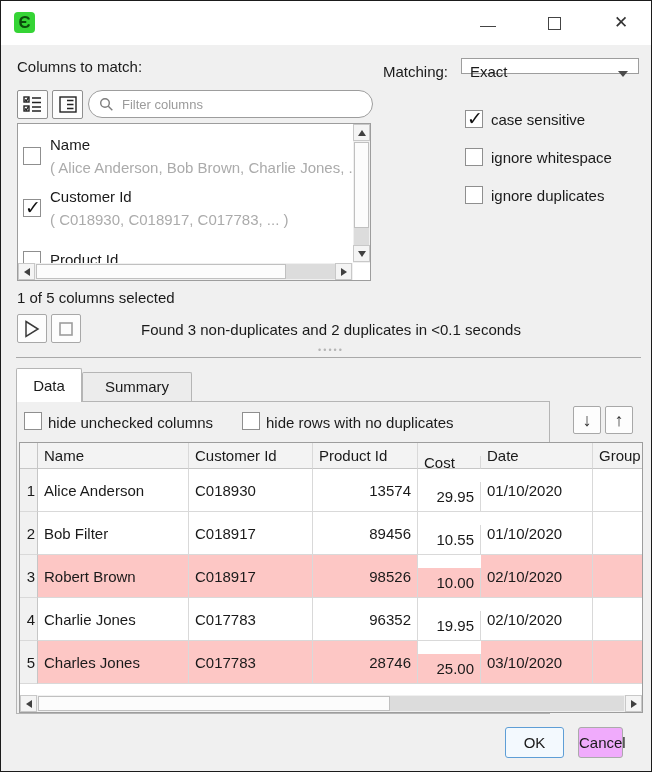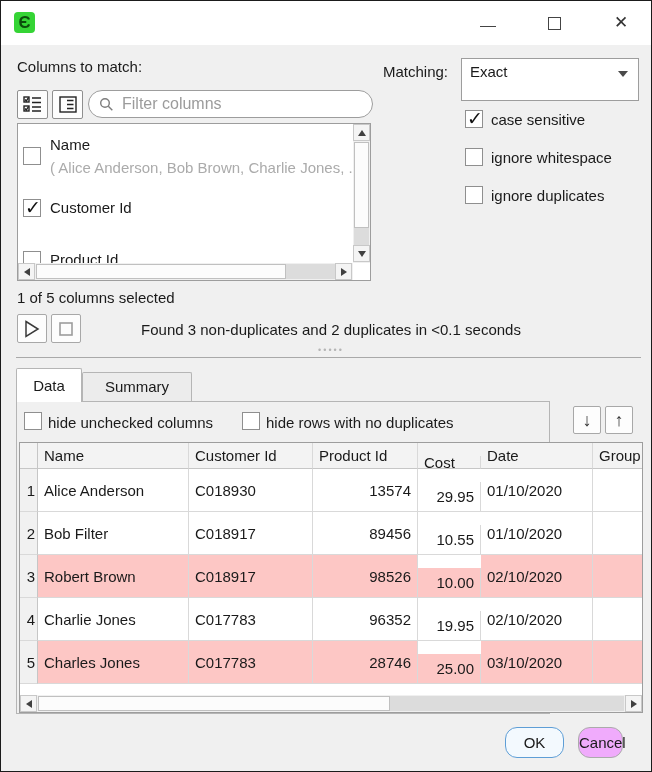--- a/index.html
+++ b/index.html
@@ -18,28 +18,28 @@
   .cap-btn{position:absolute;top:0;height:44px;width:40px;text-align:center;color:#333;}
   .min-glyph{position:absolute;left:8px;top:25px;width:16px;height:0;border-top:1px solid #444;}
   .max-glyph{position:absolute;left:9px;top:16px;width:13px;height:13px;border:1px solid #444;}
   .close-glyph{position:absolute;left:6px;top:12px;font-size:17px;color:#333;line-height:20px;}
   
   .label{position:absolute;white-space:nowrap;}
   .tool-btn{position:absolute;width:31px;height:29px;background:#fdfdfd;border:1px solid #8f8f8f;
             border-radius:2px;display:flex;align-items:center;justify-content:center;}
   .checkbox{position:absolute;width:18px;height:18px;background:#fff;border:1px solid #8f8f8f;}
   .checkbox .tick{position:absolute;left:1px;top:-4px;font-size:19px;font-weight:bold;color:#111;}
-  .combo{position:absolute;left:460px;top:57px;width:178px;height:43px;background:#fff;
+  .combo{position:absolute;left:460px;top:57px;width:178px;height:16px;background:#fff;
          border:1px solid #9d9d9d;padding:4px 8px;}
   .combo-arrow{position:absolute;right:10px;top:12px;width:0;height:0;
                border-left:5px solid transparent;border-right:5px solid transparent;border-top:6px solid #4a4a4a;}
   
   .filter{position:absolute;left:87px;top:89px;width:285px;height:28px;background:#fff;
           border:1px solid #9d9d9d;border-radius:14px;display:flex;align-items:center;padding:0 10px;}
-  .filter input{border:none;outline:none;flex:1;font:inherit;font-size:16px;color:#1a1a1a;background:transparent;}
+  .filter input{border:none;outline:none;flex:1;font:inherit;font-size:13px;color:#1a1a1a;background:transparent;}
   .filter input::placeholder{color:#9b9b9b;}
   
   .listbox{position:absolute;left:16px;top:122px;width:354px;height:158px;background:#fff;border:1px solid #9d9d9d;}
   .list-items{position:absolute;left:0;top:0;width:335px;height:139px;overflow:hidden;padding:6px 0 0 5px;}
   .list-item{display:flex;align-items:center;height:52px;}
   .list-item .cbx{position:relative;width:18px;height:18px;border:1px solid #8f8f8f;background:#fff;flex:0 0 auto;}
   .list-item .cbx .tick{position:absolute;left:1px;top:-4px;font-size:19px;font-weight:bold;color:#111;}
   .list-item .txt{margin-left:9px;overflow:hidden;white-space:nowrap;}
   .list-item .name{line-height:24px;}
   .list-item .sample{line-height:22px;color:#ababab;}
@@ -83,21 +83,21 @@
   .c1{width:124px;flex:0 0 auto;}
   .c2{width:105px;flex:0 0 auto;justify-content:flex-end;}
   .c3{width:63px;flex:0 0 auto;justify-content:flex-end;margin-top:13px;}
   .c4{width:112px;flex:0 0 auto;}
   .c5{flex:1 1 auto;border-right:none;}
   .g-head .c2,.g-head .c3{justify-content:flex-start;}
   .dup .cell:not(.cn){background:#fdc7c5;}
   .g-spacer{flex:1 1 auto;}
   .g-hscroll{position:relative;height:17px;background:#f0f0f0;flex:0 0 auto;}
   
-  .btn{position:absolute;height:31px;text-align:center;line-height:29px;border-radius:12px;}
+  .btn{position:absolute;height:31px;text-align:center;line-height:29px;border-radius:3px;}
   .btn-ok{left:504px;top:726px;width:59px;background:#f3f9fe;border:1px solid #5e9ed6;}
   .btn-cancel{left:577px;top:726px;width:45px;background:#f0abfc;border:1px solid #ababab;}
   svg{display:block;}
 </style>
 </head>
 <body>
 
 <div class="win">
 
   <div class="titlebar">
@@ -151,20 +151,21 @@
           <div class="name">Name</div>
           <div class="sample">( Alice Anderson, Bob Brown, Charlie Jones, ... )</div>
         </span>
       </div>
       <div class="list-item">
         <span class="cbx">
             <span class="tick">✓</span>
           </span>
         <span class="txt">
           <div class="name">Customer Id</div>
+          <div class="sample">( C018930, C018917, C017783, ... )</div>
         </span>
       </div>
       <div class="list-item">
         <span class="cbx"></span>
         <span class="txt">
           <div class="name">Product Id</div>
           <div class="sample"></div>
         </span>
       </div>
     </div>

